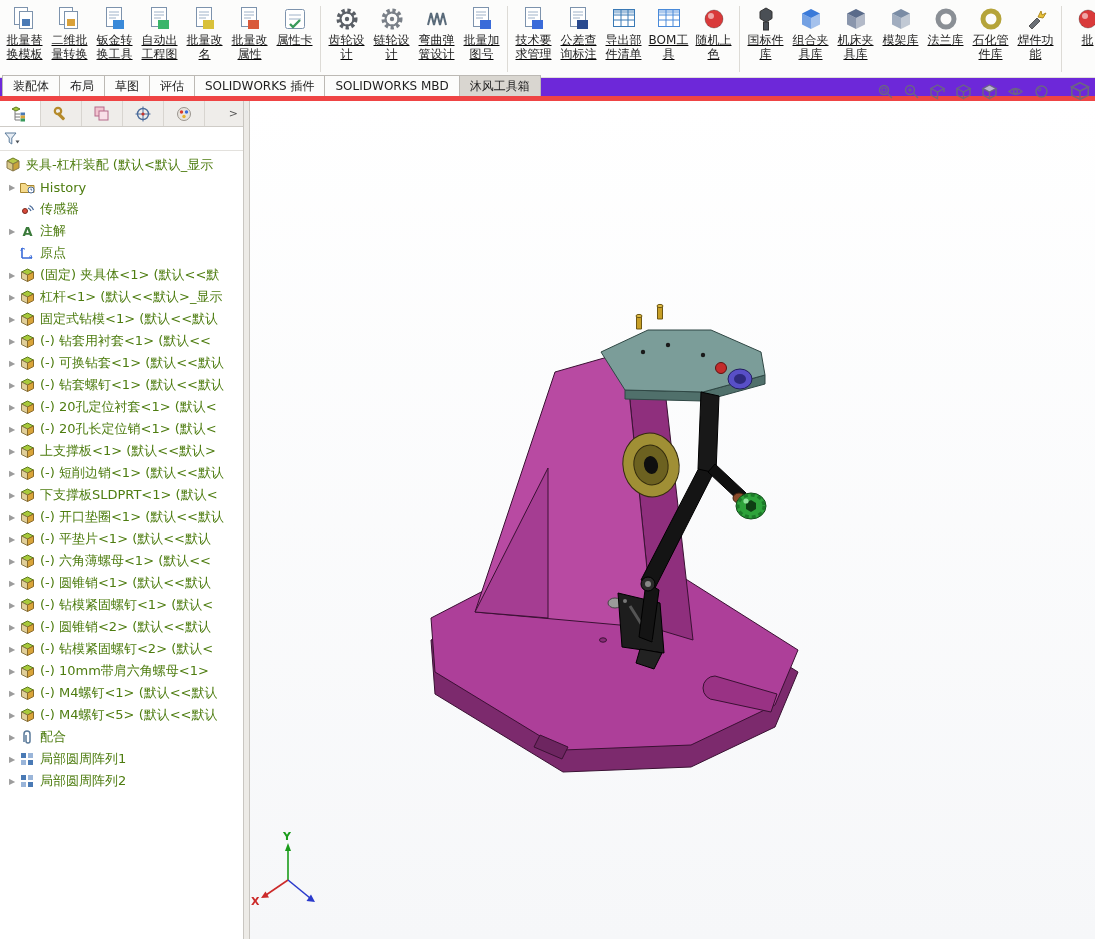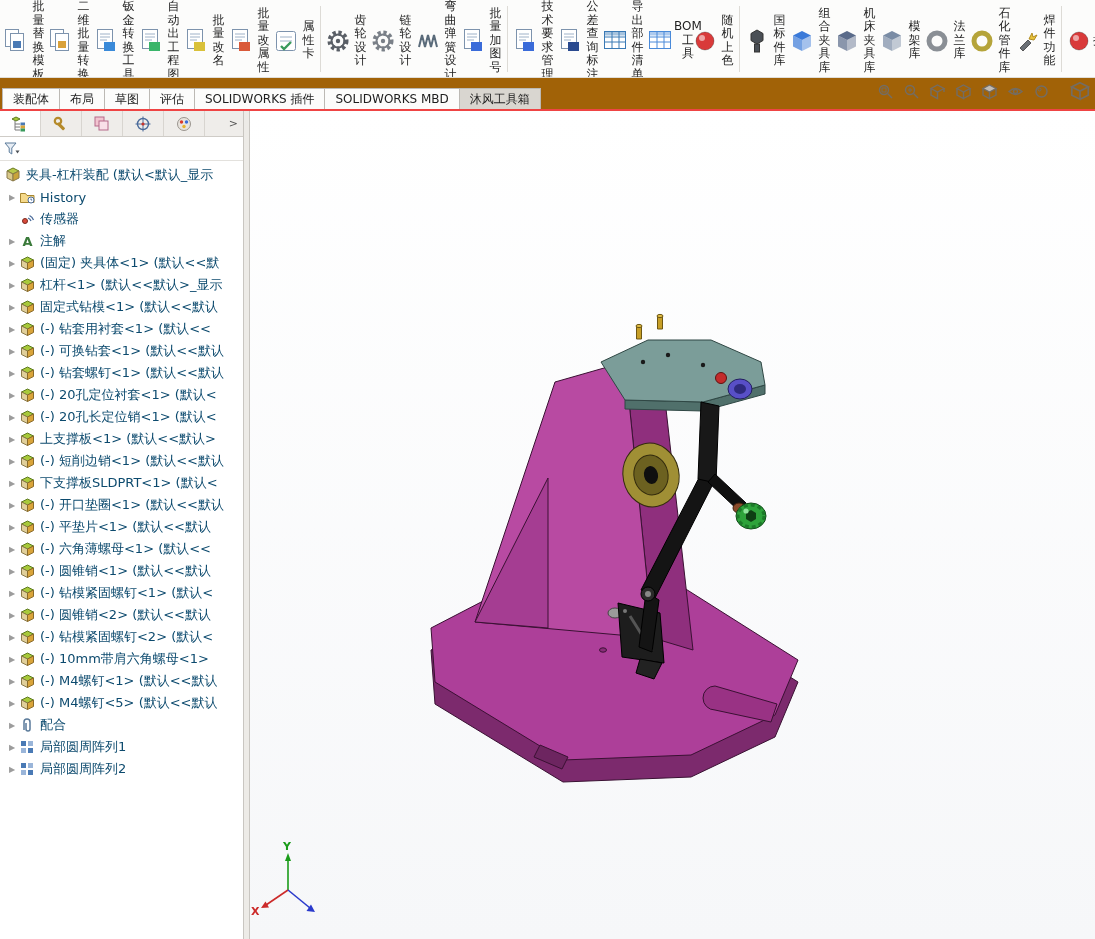--- a/index.html
+++ b/index.html
@@ -4,27 +4,27 @@
 <style>
   html,body{margin:0;padding:0;background:#e9e9e9;}
   .app{width:1095px;height:939px;overflow:hidden;background:#fff;position:relative;
        font-family:"DejaVu Sans","Liberation Sans",sans-serif;display:flex;flex-direction:column;}
 
   
   .ribbon{height:78px;flex:none;display:flex;align-items:stretch;background:#fcfcfb;
           border-bottom:1px solid #e0ded9;padding:1px 0 0 2px;box-sizing:border-box;overflow:hidden;}
   .ribbon-group{display:flex;}
   .ribbon-sep{width:1px;background:#dddbd6;margin:5px 3px;flex:none;}
-  .ribbon-btn{width:45px;box-sizing:border-box;display:flex;flex-direction:row;align-items:center;
-              padding-top:3px;cursor:pointer;}
+  .ribbon-btn{width:45px;box-sizing:border-box;display:flex;flex-direction:column;align-items:center;
+              padding-top:3px;cursor:pointer;text-decoration:underline;}
   .ribbon-ic{height:30px;display:flex;align-items:center;justify-content:center;}
   .ribbon-btn .lbl{font-size:12px;line-height:13.5px;color:#1e1e1e;text-align:center;white-space:pre-line;}
 
   
-  .tabstrip{height:33px;flex:none;background:#a16207;border-bottom:2px solid #ef4444;
+  .tabstrip{height:23px;flex:none;background:#6d28d9;border-bottom:5px solid #ef4444;
             display:flex;align-items:flex-end;position:relative;padding-left:2px;box-sizing:border-box;}
   .cmd-tab{height:21px;box-sizing:border-box;display:flex;align-items:center;padding:0 10px;
            font-size:12px;background:#fcfcfb;border:1px solid #bcb9b4;border-bottom:none;
            margin-right:-1px;color:#1e1e1e;cursor:pointer;white-space:nowrap;}
   .cmd-tab.active{background:#d9d6d0;margin-top:15px;}
   .hud{position:absolute;right:5px;top:3px;display:flex;align-items:center;gap:9px;opacity:.85;}
   .hud-btn{display:flex;cursor:pointer;}
   .hud-cube{margin-left:11px;display:flex;cursor:pointer;}
 
   
@@ -43,21 +43,21 @@
                  padding-right:5px;color:#555;font-size:11px;cursor:pointer;}
   .filter-row{height:23px;flex:none;display:flex;align-items:center;gap:2px;padding:0 4px;
               border-bottom:1px solid #e3e1dd;}
   .filter-input{flex:1;height:16px;border:none;outline:none;background:transparent;
                 font-size:12px;font-family:inherit;}
   .tree{flex:1;overflow:hidden;padding-top:3px;}
   .tree-row{height:22px;display:flex;align-items:center;white-space:nowrap;overflow:hidden;
             padding-left:5px;cursor:pointer;}
   .tree-arrow{width:14px;flex:none;font-size:8px;color:#9c9c9c;text-align:center;}
   .tree-icon{width:17px;height:16px;flex:none;margin-right:4px;display:flex;align-items:center;}
-  .tree-label{font-size:13px;color:#0c4a6e;}
+  .tree-label{font-size:13px;color:#4d7c0f;}
 </style>
 </head>
 <body>
 
 <div class="app">
 
   <div class="ribbon" id="ribbon">
       <div class="ribbon-group">
         <div class="ribbon-btn">
           <span class="ribbon-ic">
@@ -511,20 +511,30 @@
           <div class="tree-row">
             <span class="tree-arrow">▶</span>
             <span class="tree-icon">
               <svg width="17" height="16" viewBox="0 0 17 16">
                 <text x="3.5" y="13" font-size="13" font-weight="bold" fill="#3a7a3a" font-family="DejaVu Sans, sans-serif">A</text>
               </svg>
             </span>
             <span class="tree-label">注解</span>
           </div>
           <div class="tree-row">
+            <span class="tree-arrow"></span>
+            <span class="tree-icon">
+              <svg width="17" height="16" viewBox="0 0 17 16">
+                <path d="M3 13 h10 M3 13 V3" fill="none" stroke="#3a6bd9" stroke-width="1.6"></path>
+                <path d="M13 13 l-3 -1.2 M13 13 l-1.2 -3 M3 3 l-1.2 3 M3 3 l3 1.2" stroke="#3a6bd9" fill="none"></path>
+              </svg>
+            </span>
+            <span class="tree-label">原点</span>
+          </div>
+          <div class="tree-row">
             <span class="tree-arrow">▶</span>
             <span class="tree-icon">
               <svg width="17" height="16" viewBox="0 0 17 16">
                 <polygon points="8.5,2 14.5,5 8.5,8 2.5,5" fill="#a8c93a" stroke="#5c7a1f"></polygon>
                 <polygon points="2.5,5 8.5,8 8.5,14.5 2.5,11.5" fill="#e0cf9a" stroke="#8a7a4a"></polygon>
                 <polygon points="14.5,5 8.5,8 8.5,14.5 14.5,11.5" fill="#d9a43a" stroke="#8a6a2a"></polygon>
               </svg>
             </span>
             <span class="tree-label">(固定) 夹具体&lt;1&gt; (默认&lt;&lt;默</span>
           </div>

